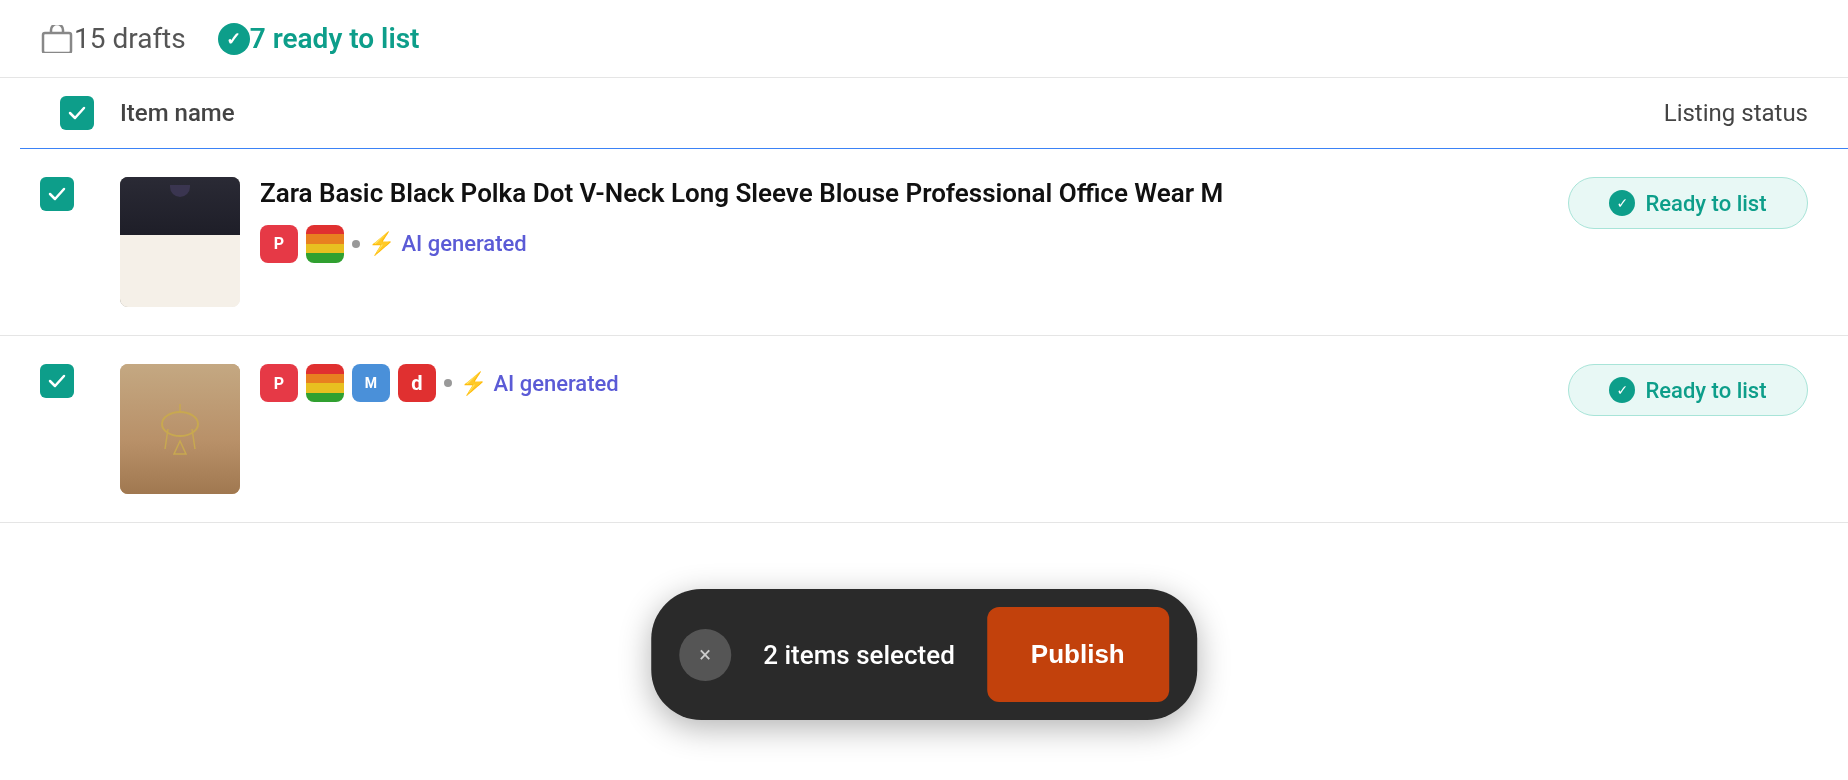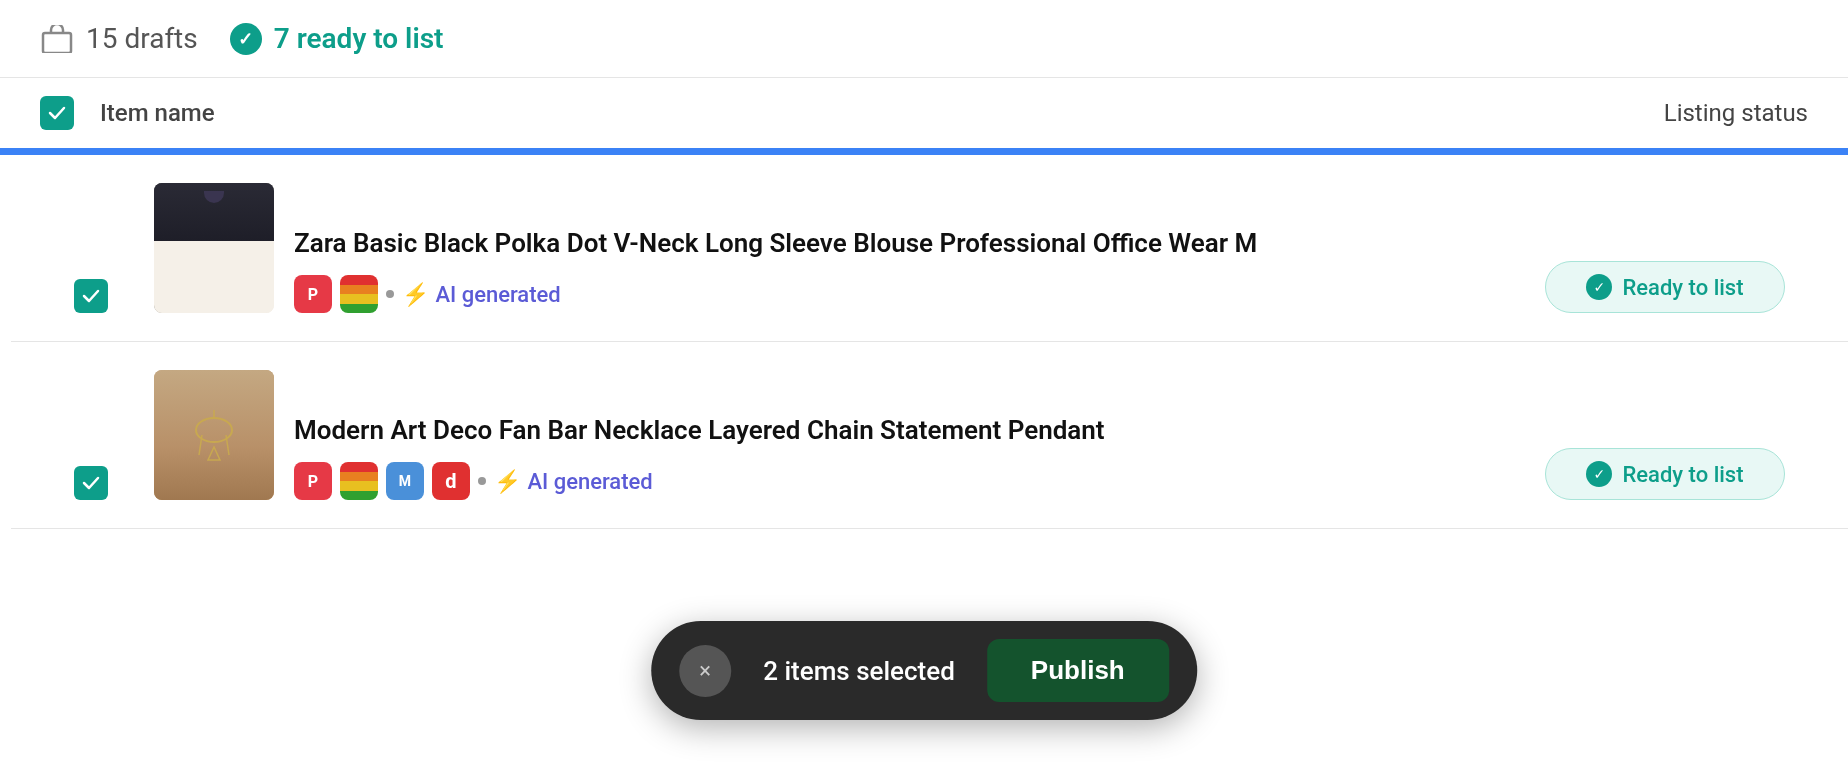--- a/index.html
+++ b/index.html
@@ -16,21 +16,21 @@
     .stats-bar {
       display: flex;
       align-items: center;
       gap: 32px;
       padding: 22px 40px;
       border-bottom: 1px solid #e5e5e5;
     }
     .stat-item {
       display: flex;
       align-items: center;
-      gap: 12px;
+      gap: 0;
       font-size: 28px;
       color: #555;
     }
     .stat-ready {
       color: #0d9e8a;
       font-weight: 600;
     }
     .stat-ready .check-circle {
       width: 32px;
       height: 32px;
@@ -41,22 +41,23 @@
       justify-content: center;
       color: white;
       font-size: 18px;
     }
 
     
     .table-header {
       display: flex;
       align-items: center;
       padding: 18px 40px;
-      border-bottom: 7px solid #3b82f6;
+      border-bottom: 1px solid #3b82f6;
       background: #fff;
+      margin-left: 20px;
     }
     .col-checkbox {
       width: 60px;
       flex-shrink: 0;
     }
     .col-name {
       flex: 1;
       font-size: 24px;
       color: #444;
       font-weight: 500;
@@ -82,25 +83,24 @@
       flex-shrink: 0;
     }
     .checkbox svg {
       width: 20px;
       height: 20px;
     }
 
     
     .item-row {
       display: flex;
-      align-items: flex-end;
-      padding: 28px 63px;
+      align-items: flex-start;
+      padding: 28px 40px;
       border-bottom: 1px solid #e5e5e5;
       gap: 20px;
-      margin-left: 11px;
     }
     .item-thumbnail {
       width: 120px;
       height: 130px;
       border-radius: 8px;
       overflow: hidden;
       flex-shrink: 0;
       background: #c8b89a;
     }
     .item-thumbnail.shirt-thumb {
@@ -249,27 +249,27 @@
       flex-shrink: 0;
     }
     .selected-count {
       font-size: 26px;
       color: #fff;
       font-weight: 500;
       white-space: nowrap;
       padding: 0 8px;
     }
     .action-btn {
-      padding: 16px 44px;
+      padding: 32px 44px;
       border-radius: 12px;
       font-size: 26px;
       font-weight: 600;
       cursor: pointer;
       border: none;
-      background: #14532d;
+      background: #c2410c;
       color: white;
     }
 
     
     .rainbow-bar {
       width: 38px;
       height: 38px;
       border-radius: 8px;
       overflow: hidden;
       display: flex;
@@ -356,21 +356,20 @@
       <svg width="60" height="60" viewBox="0 0 60 60" fill="none">
         <ellipse cx="30" cy="25" rx="18" ry="12" stroke="#c8a850" stroke-width="2" fill="none"></ellipse>
         <line x1="30" y1="13" x2="30" y2="5" stroke="#c8a850" stroke-width="1.5"></line>
         <line x1="18" y1="30" x2="15" y2="50" stroke="#c8a850" stroke-width="1.5"></line>
         <line x1="42" y1="30" x2="45" y2="50" stroke="#c8a850" stroke-width="1.5"></line>
         <polygon points="30,42 24,55 36,55" stroke="#c8a850" stroke-width="1.5" fill="none"></polygon>
       </svg>
     </div>
   </div>
   <div class="item-info">
-    <div class="item-title">Modern Art Deco Fan Bar Necklace Layered Chain Statement Pendant</div>
     <div class="item-platforms">
       <div class="platform-badge platform-p">P</div>
       <div class="rainbow-bar">
         <div class="rb-seg" style="background:#e03030;"></div>
         <div class="rb-seg" style="background:#e88020;"></div>
         <div class="rb-seg" style="background:#e8c020;"></div>
         <div class="rb-seg" style="background:#30a030;"></div>
       </div>
       <div class="platform-badge platform-m">M</div>
       <div class="platform-badge platform-d" style="font-size:20px;">d</div>

